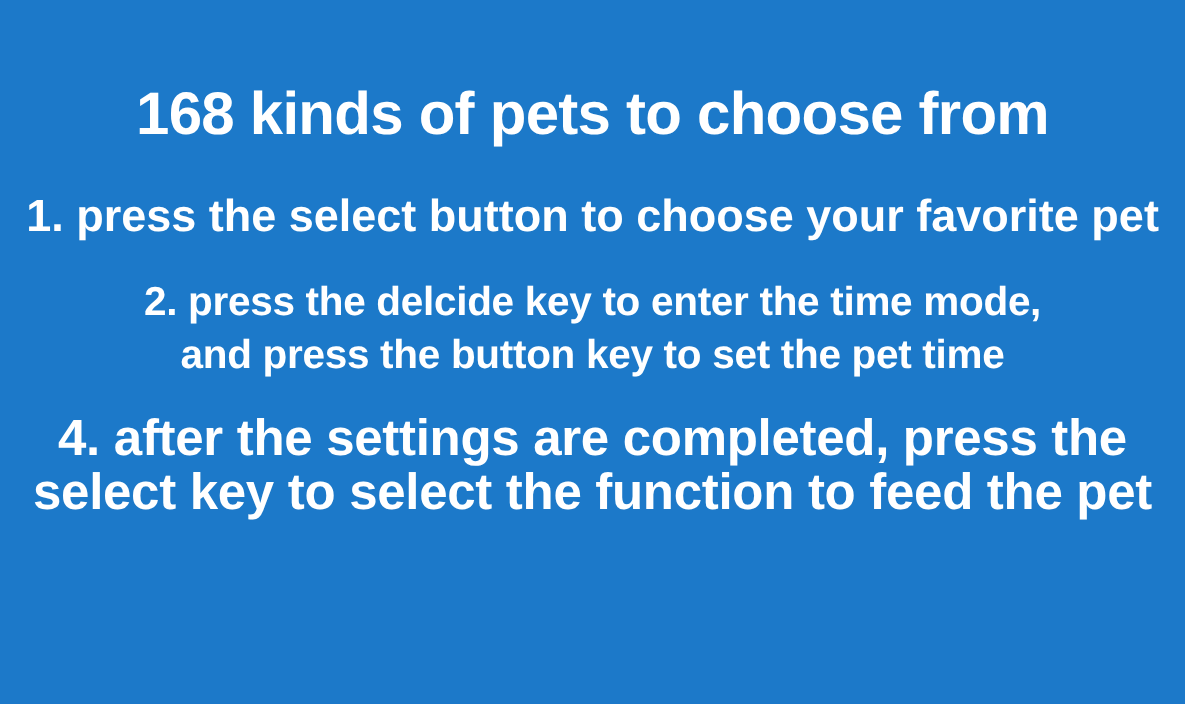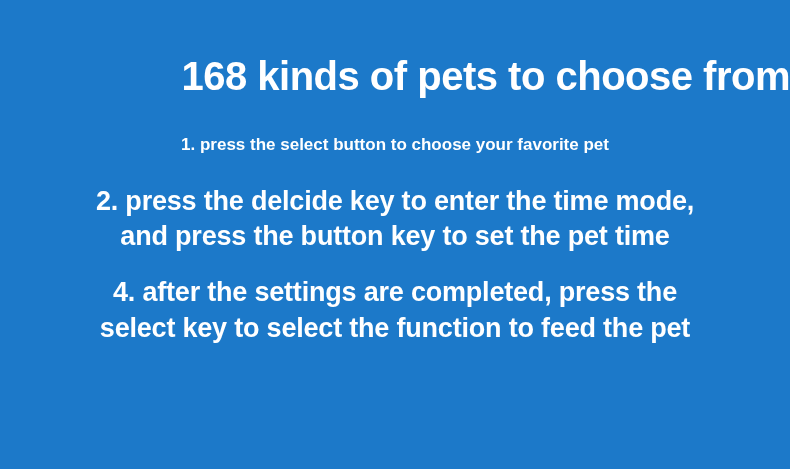--- a/index.html
+++ b/index.html
@@ -23,21 +23,21 @@
     color: #ffffff;
     -webkit-font-smoothing: antialiased;
   }
 
   
   .title {
     position: absolute;
     left: 0;
     top: 52px;
     width: 790px;
-    text-align: right;
+    text-align: center;
     font-size: 40px;
     font-weight: bold;
     letter-spacing: -0.5px;
     line-height: 48px;
     white-space: nowrap;
     color: #ffffff;
   }
 
   
   .steps {
@@ -53,21 +53,21 @@
     color: #ffffff;
     font-weight: bold;
   }
   .step .line {
     display: block;
     white-space: nowrap;
   }
 
   
   .step-1 {
-    font-size: 17px;
+    font-size: 30px;
     line-height: 30px;
     margin-bottom: 24px;
   }
 
   
   .step-2 {
     font-size: 27px;
     line-height: 35px;
     letter-spacing: -0.2px;
     margin-bottom: 20px;
@@ -76,21 +76,21 @@
   
   .step-3 {
     font-size: 24px;
     line-height: 32px;
     letter-spacing: -0.2px;
     margin-bottom: 38px;
   }
 
   
   .step-4 {
-    font-size: 27px;
+    font-size: 34px;
     line-height: 36px;
     letter-spacing: -0.2px;
   }
 </style>
 </head>
 <body style="background: rgb(28, 121, 201);">
 
 <div id="poster" style="background: rgb(28, 121, 201); color: rgb(255, 255, 255);">
 
   <div class="title">168 kinds of pets to choose from</div>

